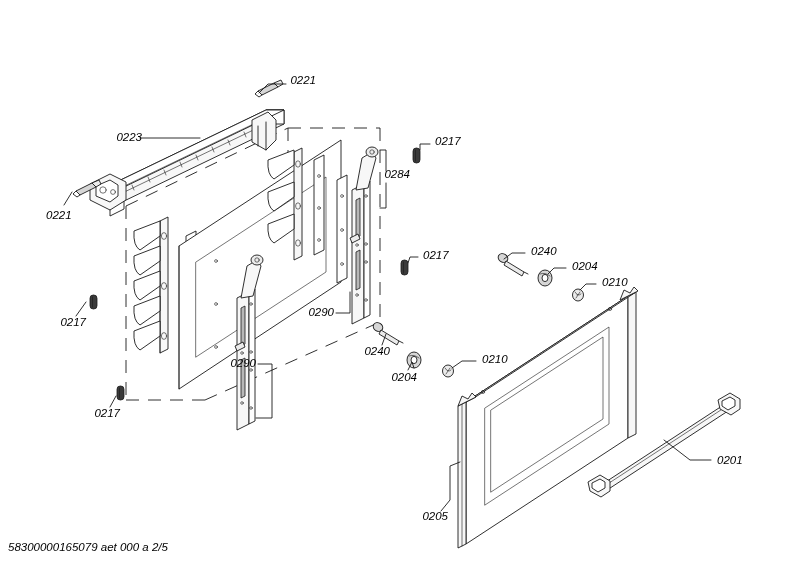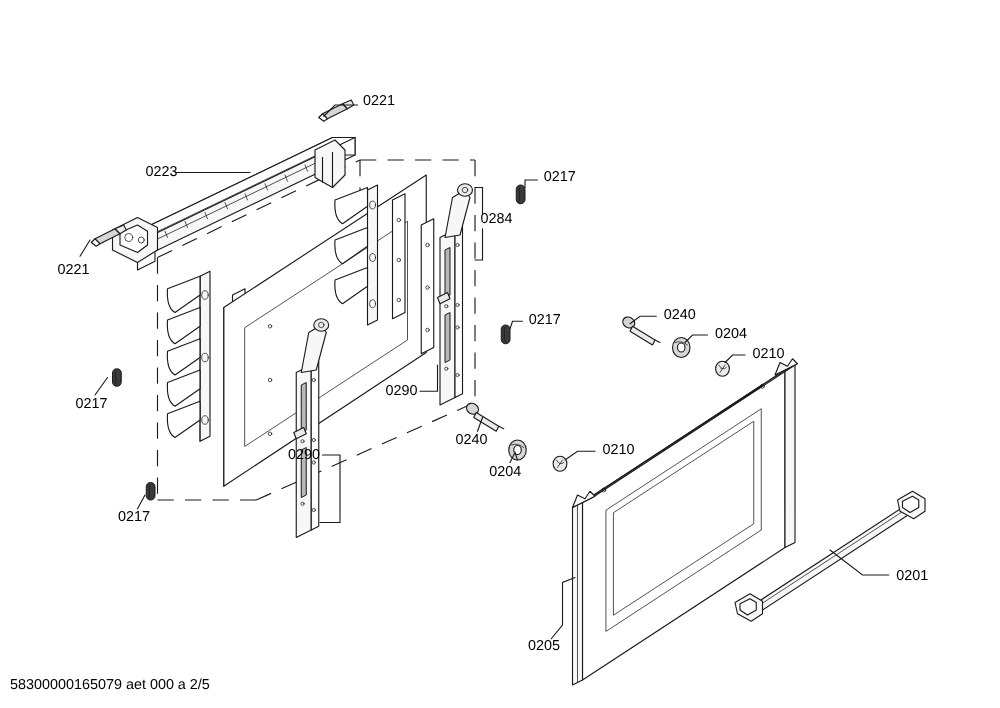--- a/index.html
+++ b/index.html
@@ -14,20 +14,21 @@
     position: relative;
     overflow: hidden;
     font-family: "Liberation Sans", sans-serif;
   }
   #diagram-root {
     position: absolute;
     left: 0;
     top: 0;
     width: 800px;
     height: 566px;
+    font-style: italic;
   }
   svg#sheet {
     display: block;
     width: 800px;
     height: 566px;
     background: #ffffff;
   }
   .ln   { fill: none; stroke: #1a1a1a; stroke-width: 0.9; stroke-linejoin: round; stroke-linecap: round; }
   .lnth { fill: none; stroke: #1a1a1a; stroke-width: 0.6; stroke-linejoin: round; stroke-linecap: round; }
   .face-w  { fill: #ffffff; stroke: #1a1a1a; stroke-width: 0.9; stroke-linejoin: round; }

